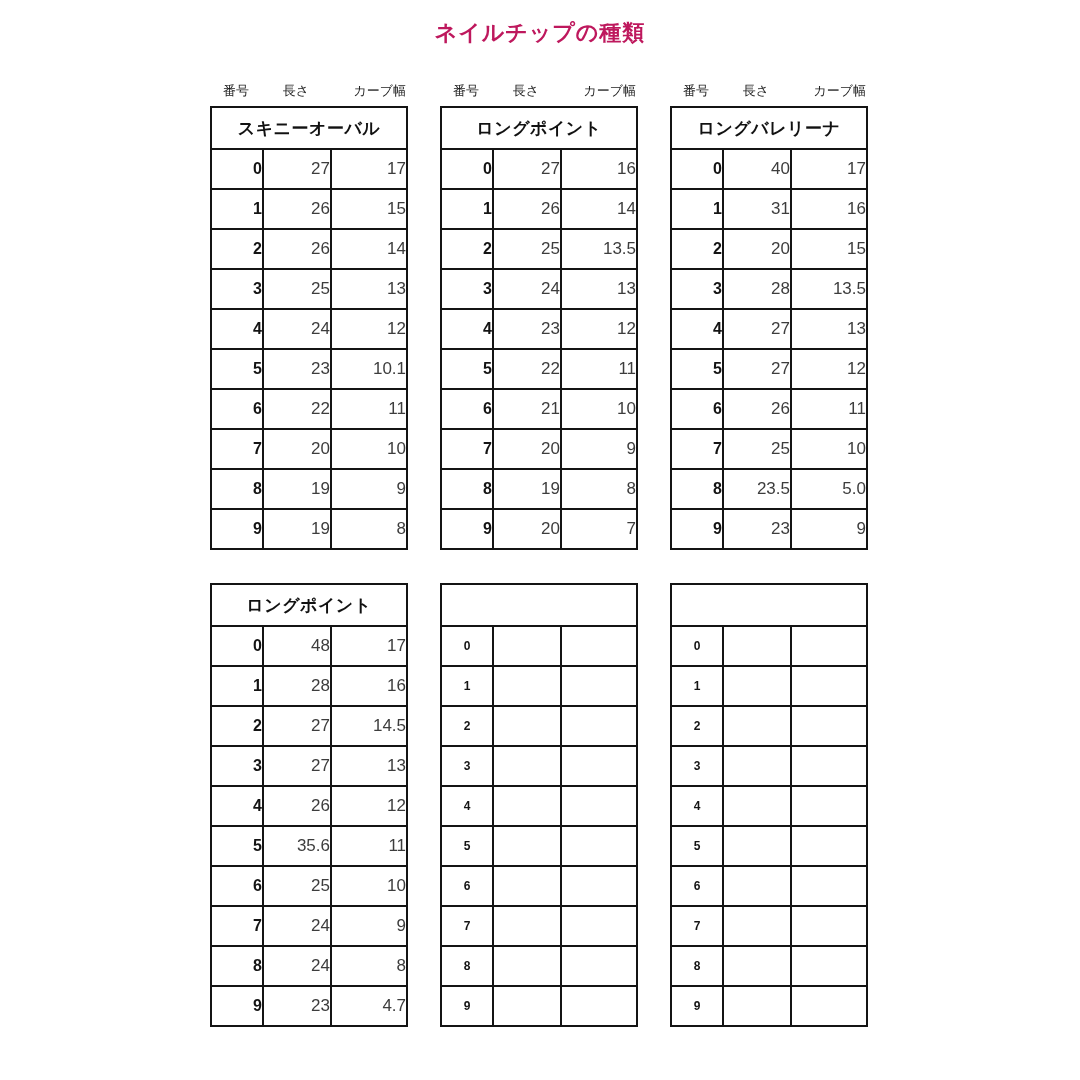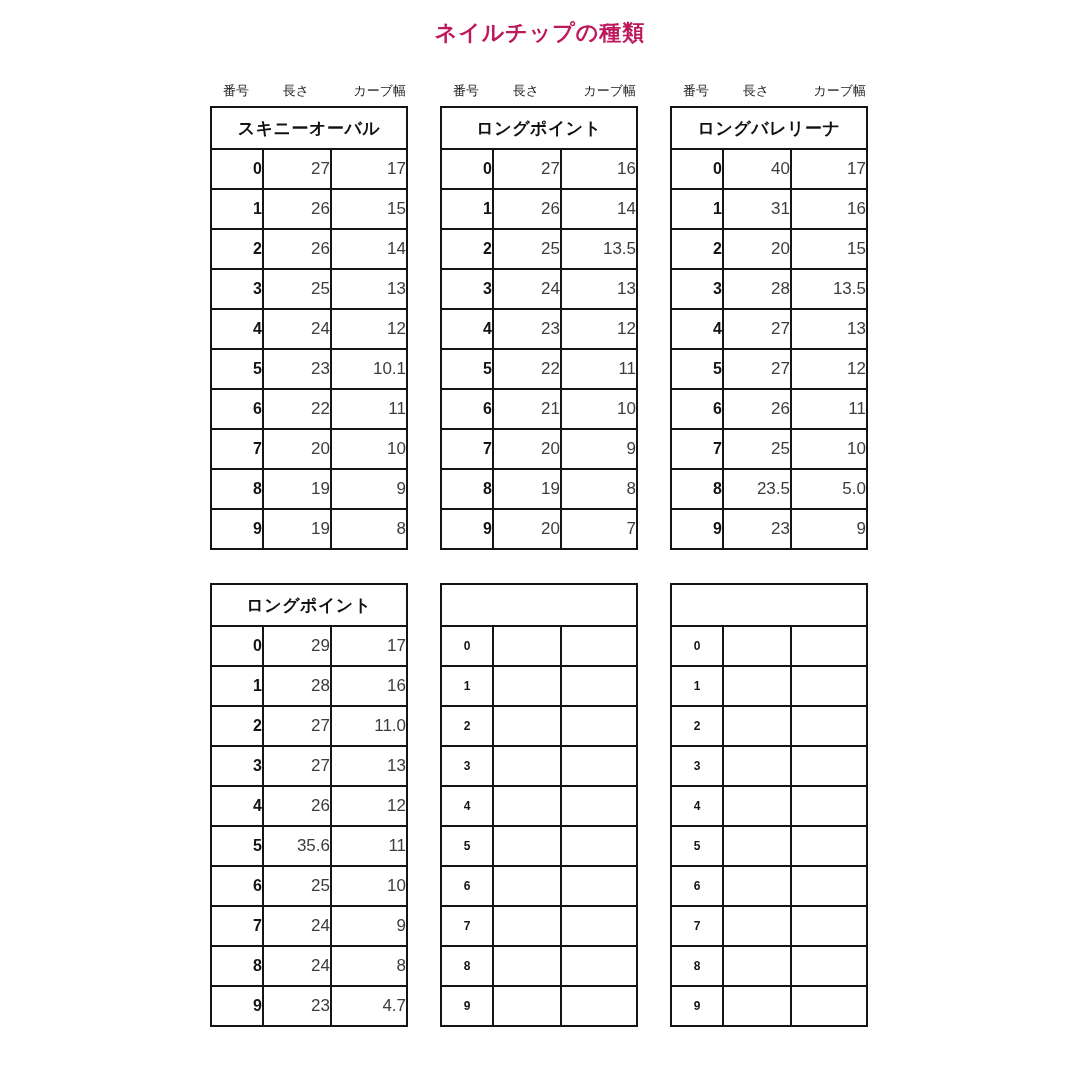--- a/index.html
+++ b/index.html
@@ -318,32 +318,32 @@
           <col class="w3">
         </colgroup>
       <thead>
           <tr>
         <td colspan="3" class="ttl">ロングポイント</td>
       </tr>
         </thead>
       <tbody>
           <tr>
             <td class="num">0</td>
-            <td class="val">29</td>
+            <td class="val">48</td>
             <td class="val">17</td>
           </tr>
           <tr>
             <td class="num">1</td>
             <td class="val">28</td>
             <td class="val">16</td>
           </tr>
           <tr>
             <td class="num">2</td>
             <td class="val">27</td>
-            <td class="val">11.0</td>
+            <td class="val">14.5</td>
           </tr>
           <tr>
             <td class="num">3</td>
             <td class="val">27</td>
             <td class="val">13</td>
           </tr>
           <tr>
             <td class="num">4</td>
             <td class="val">26</td>
             <td class="val">12</td>

